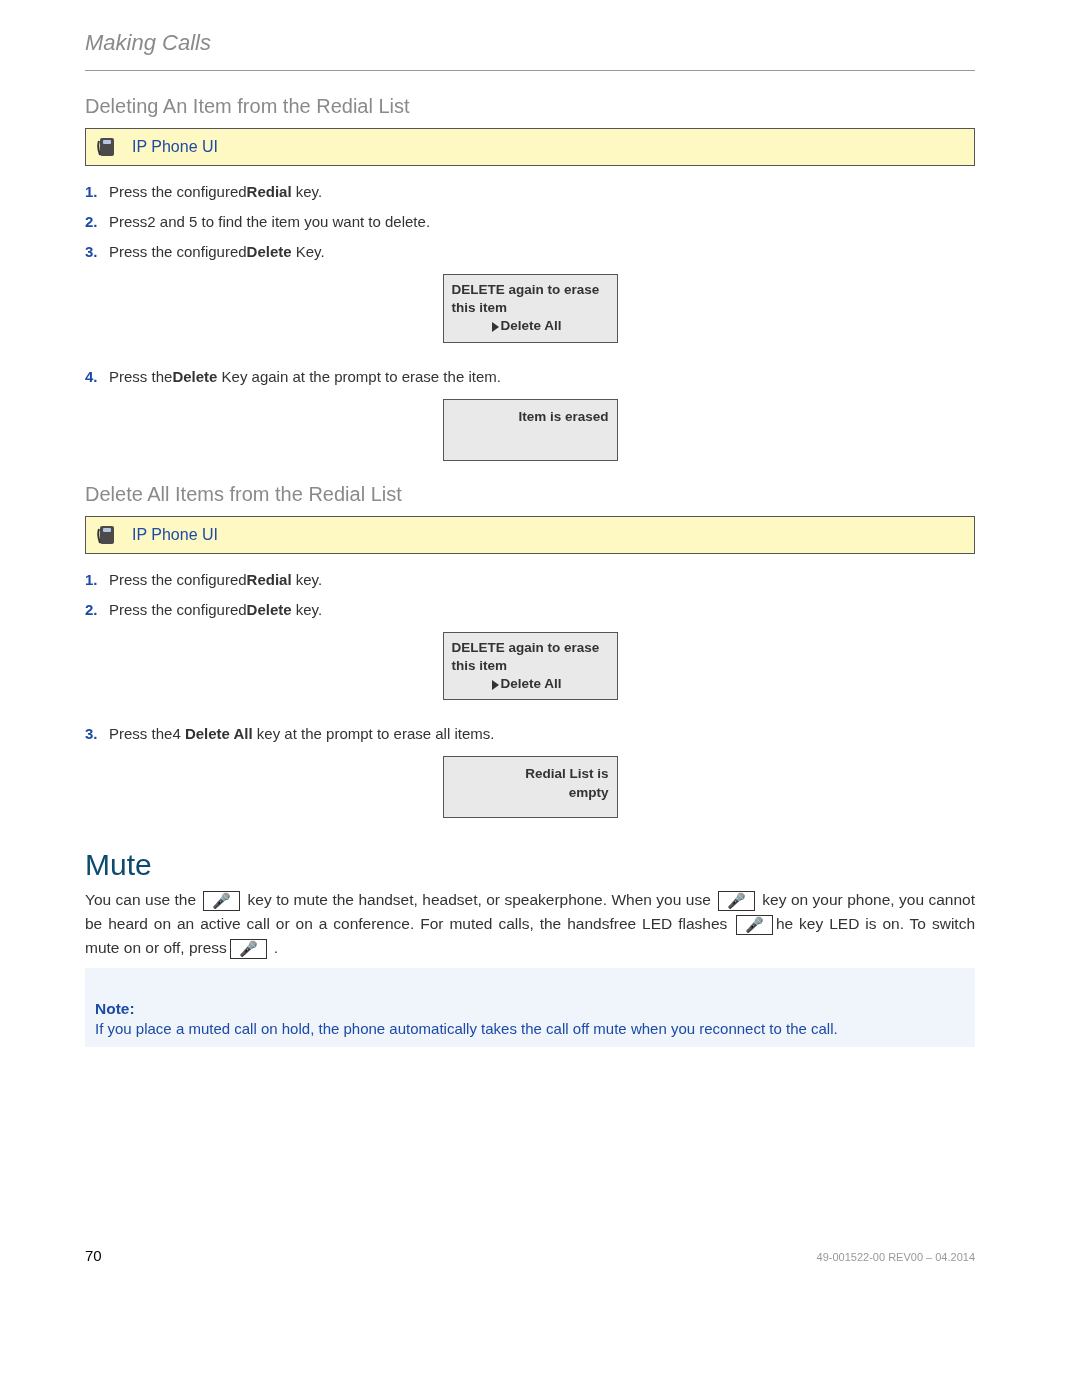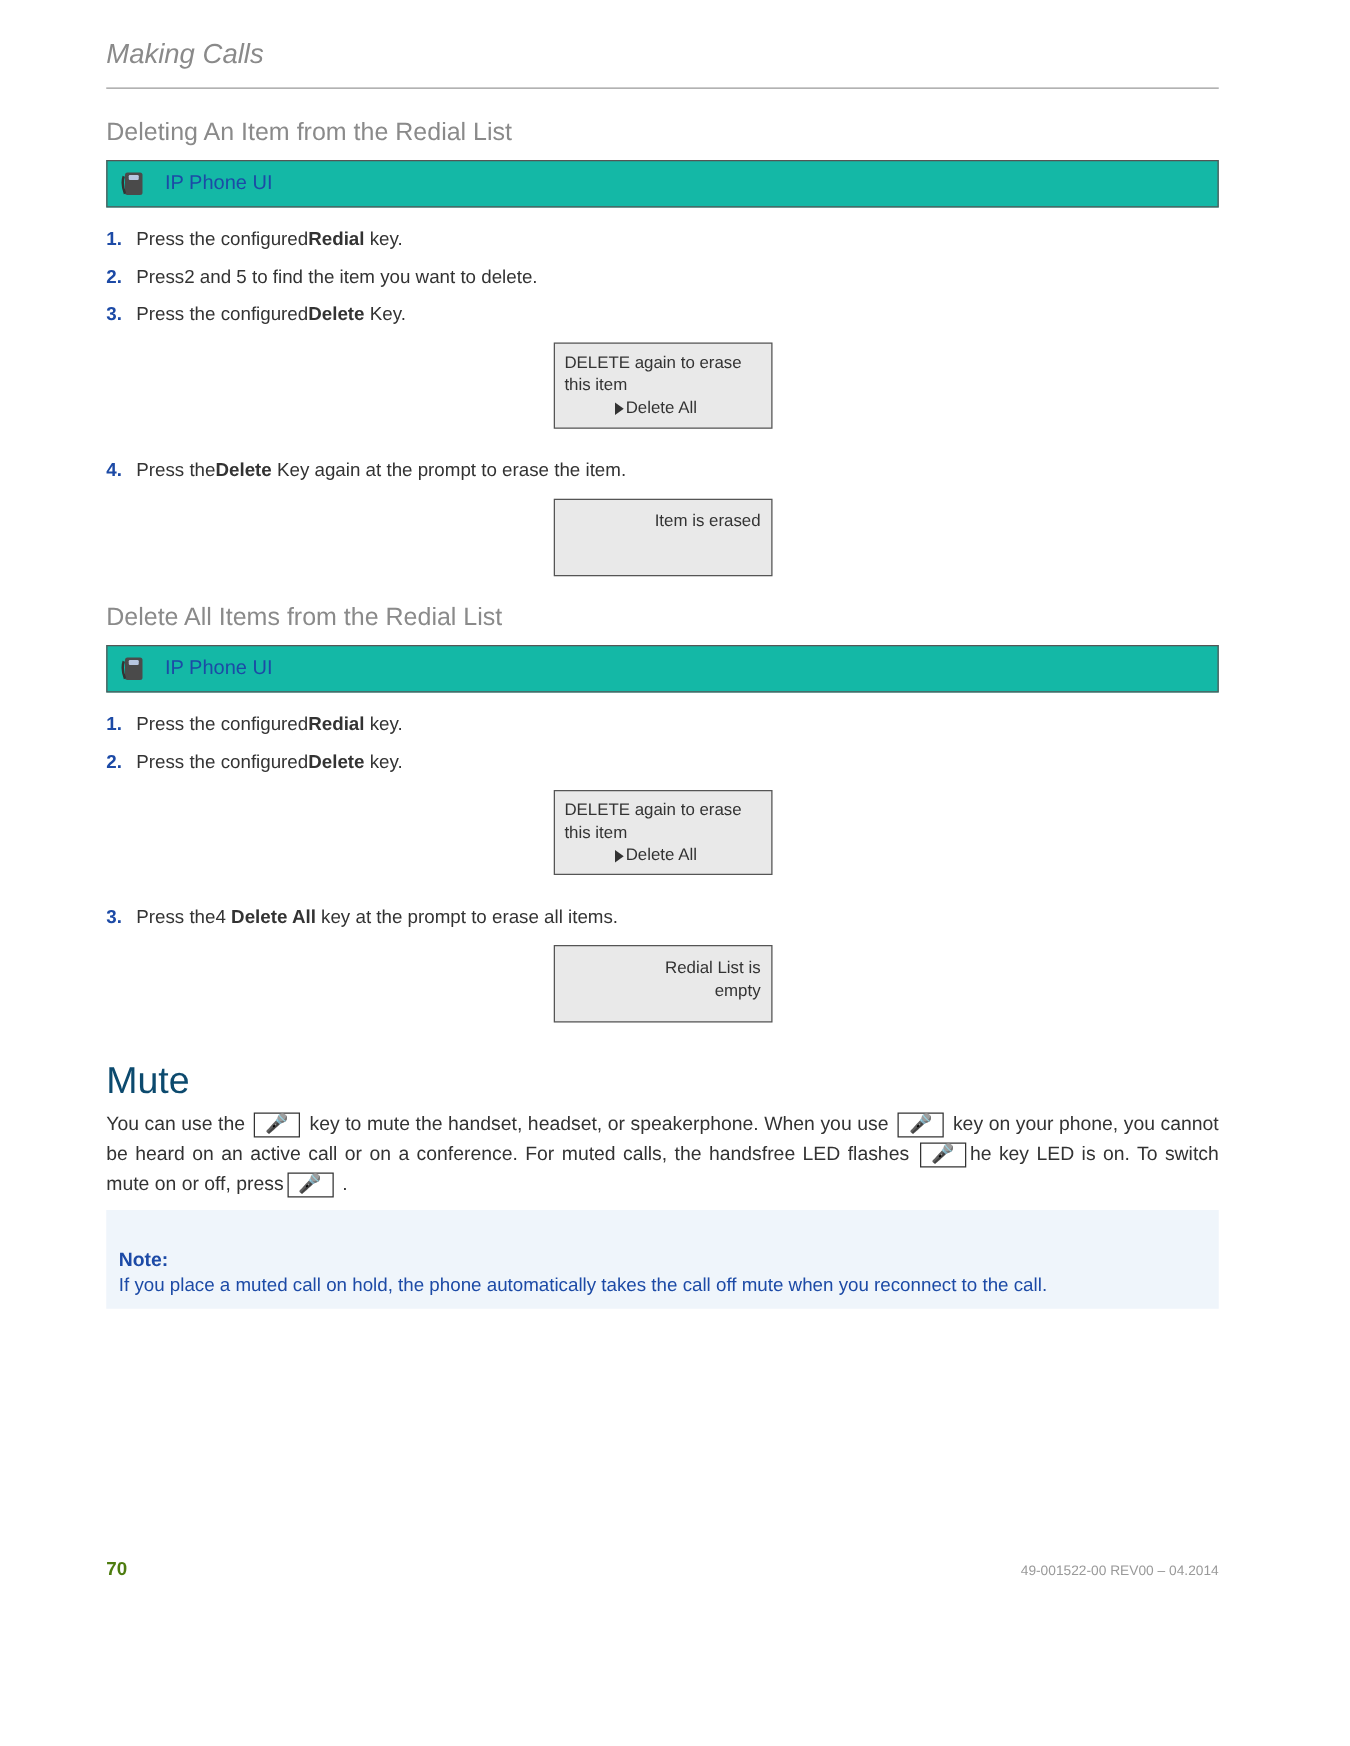--- a/index.html
+++ b/index.html
@@ -29,21 +29,21 @@
     margin: 0 0 24px 0;
   }
   .section-heading {
     font-size: 20px;
     color: #8a8a8a;
     font-weight: 400;
     margin: 0 0 10px 0;
   }
   .ui-box {
     border: 1px solid #555;
-    background: #14b8a6;
+    background: #fef9c3;
     display: flex;
     align-items: center;
     padding: 6px 10px;
     margin: 0 0 14px 0;
   }
   .phone-icon {
     width: 24px;
     height: 24px;
     flex: 0 0 auto;
     margin-right: 12px;
@@ -73,20 +73,21 @@
     left: 0;
     top: 0;
     color: #1c4aa6;
     font-weight: bold;
   }
   .bold { font-weight: bold; }
   .lcd-wrap {
     display: flex;
     justify-content: center;
     margin: 10px 0 22px 0;
+    font-weight: bold;
   }
   .lcd {
     width: 175px;
     min-height: 62px;
     background: #e9e9e9;
     border: 1px solid #555;
     padding: 6px 8px;
     font-size: 13.5px;
     line-height: 1.35;
     box-sizing: border-box;
@@ -151,21 +152,21 @@
     font-size: 15px;
     margin: 2px 0 0 0;
   }
   .footer {
     display: flex;
     justify-content: space-between;
     align-items: baseline;
     margin-top: 200px;
     color: #888;
   }
-  .footer-page { font-weight: bold; font-size: 15px; color: #4d7c0f; }
+  .footer-page { font-weight: normal; font-size: 15px; color: #000000; }
   .footer-doc  { font-size: 11px; color: #999; }
 </style>
 </head>
 <body>
 
 <div class="page">
 
   <div class="chapter-title">Making Calls</div>
   <hr class="chapter-rule">
 

